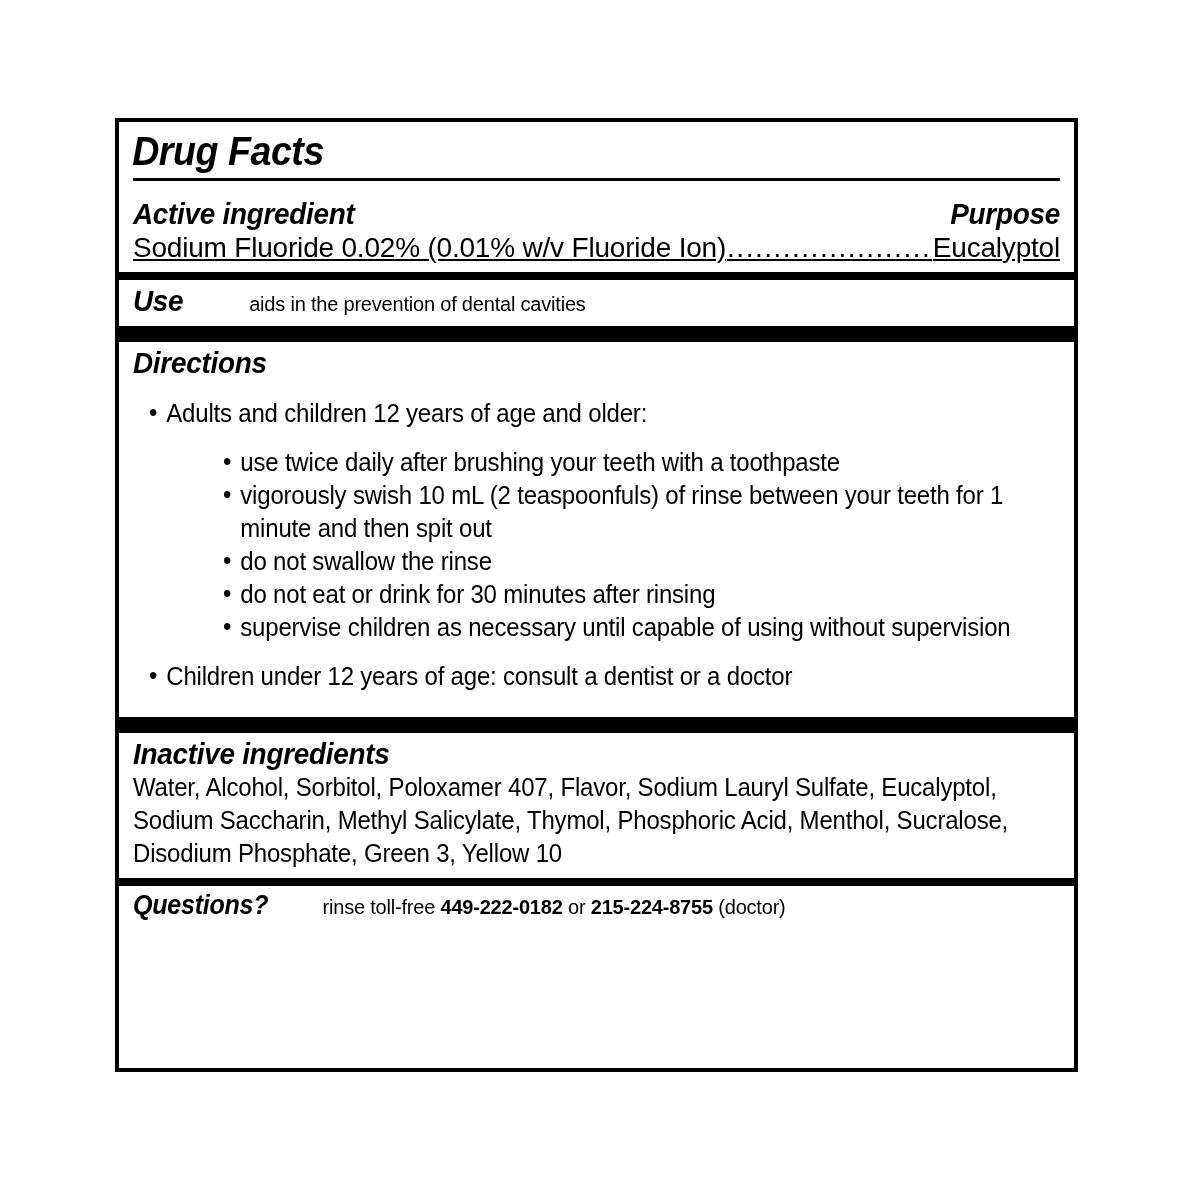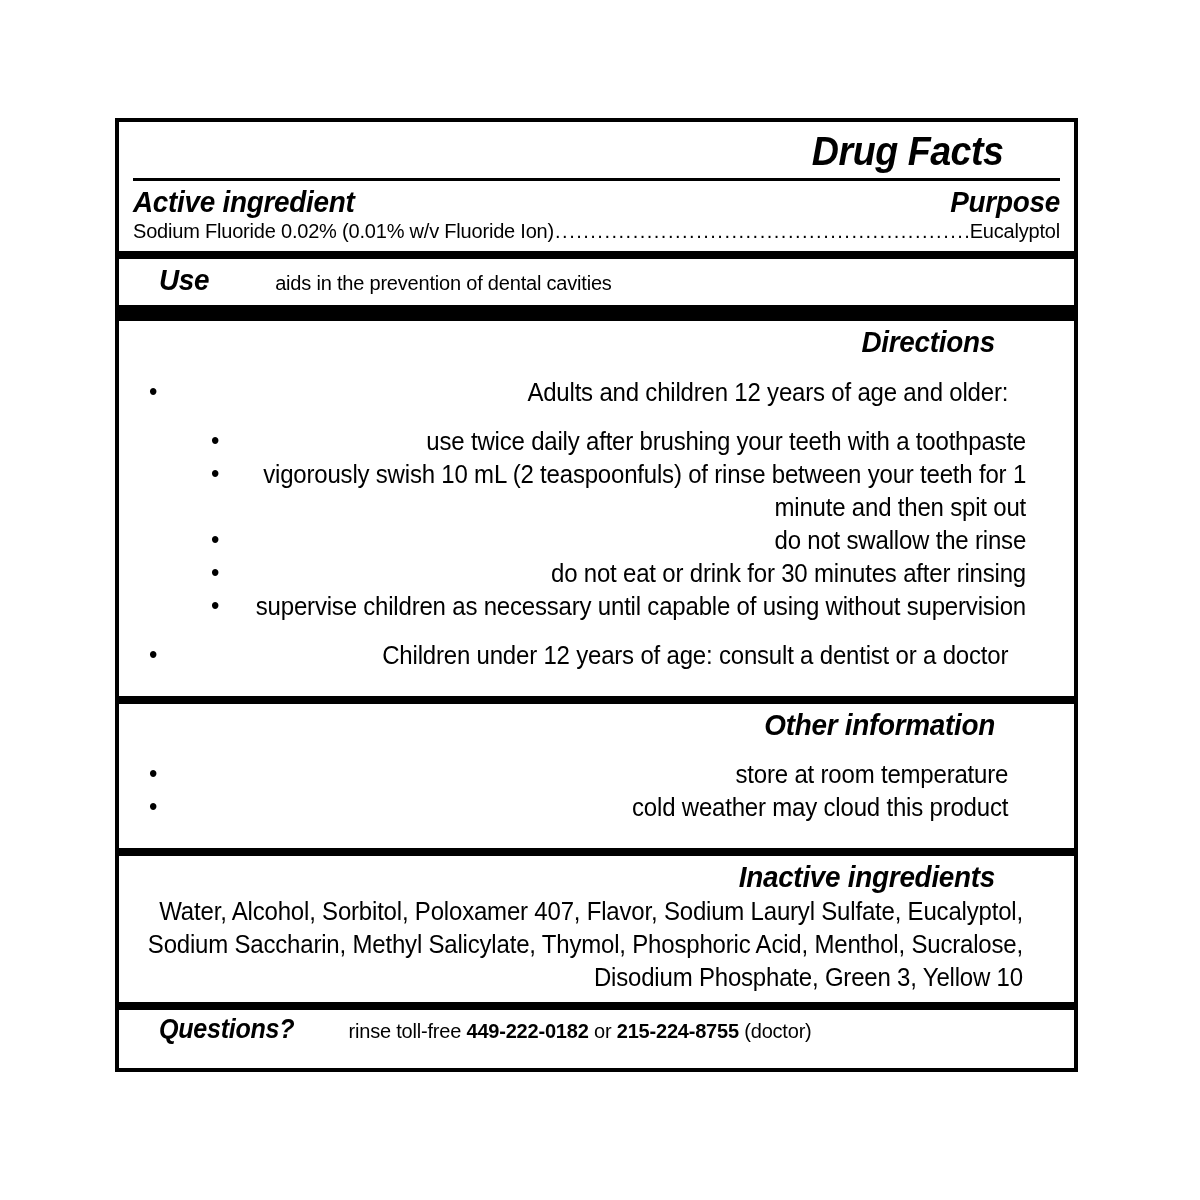--- a/index.html
+++ b/index.html
@@ -17,21 +17,20 @@
 
   #label-frame {
     position: absolute;
     left: 115px;
     top: 118px;
     width: 963px;
     height: 954px;
     border: 4px solid #000;
     box-sizing: border-box;
     background: #fff;
-    text-align: right;
   }
 
   .section {
     padding: 4px 14px 8px 14px;
   }
 
   
   .bar {
     height: 8px;
     background: #000;
@@ -76,52 +75,53 @@
     line-height: 1.3;
     letter-spacing: -0.2px;
     transform: scaleX(0.95);
     transform-origin: left center;
   }
 
   .row-split {
     display: flex;
     align-items: baseline;
     justify-content: space-between;
+    margin-top: 12px;
   }
 
   .purpose-head {
     font-size: 30px;
     font-style: italic;
     font-weight: bold;
     letter-spacing: -0.3px;
     transform: scaleX(0.93);
     transform-origin: right center;
   }
 
   .ai-line {
     display: flex;
     align-items: baseline;
     width: 100%;
-    font-size: 20px;
-    letter-spacing: -0.2px;
+    font-size: 28px;
+    letter-spacing: -0.2px;
+    text-decoration: underline;
   }
   .ai-name { white-space: nowrap; }
   .ai-dots {
     flex: 1 1 auto;
     overflow: hidden;
     white-space: nowrap;
     letter-spacing: 1.5px;
     margin: 0 1px;
   }
   .ai-purpose { white-space: nowrap; }
 
   .inline-head {
     display: flex;
     align-items: baseline;
-    margin-left: 26px;
   }
   .inline-head .head { flex: 0 0 auto; }
   .inline-head .inline-body {
     font-size: 20px;
     letter-spacing: -0.2px;
   }
 
   .gap-use { width: 62px; flex: 0 0 auto; }
   .gap-q { width: 44px; flex: 0 0 auto; }
 
@@ -142,21 +142,21 @@
     transform-origin: left center;
   }
   ul.bullets > li::before {
     content: "\2022";
     position: absolute;
     left: 0;
     top: -1px;
   }
   ul.sub {
     list-style: none;
-    margin: 0;
+    margin: 12px;
     padding: 0 0 0 78px;
   }
   ul.sub > li {
     font-size: 25px;
     line-height: 1.32;
     letter-spacing: -0.2px;
     position: relative;
     padding-left: 18px;
     transform: scaleX(0.96);
     transform-origin: left center;
@@ -224,27 +224,20 @@
       <li>do not eat or drink for 30 minutes after rinsing</li>
       <li>supervise children as necessary until capable of using without supervision</li>
     </ul>
     <ul class="bullets">
       <li>Children under 12 years of age: consult a dentist or a doctor</li>
     </ul>
   </div>
 
   <div class="bar"></div>
 
-  <div class="section">
-    <div class="head">Other information</div>
-    <ul class="bullets">
-      <li>store at room temperature</li>
-      <li>cold weather may cloud this product</li>
-    </ul>
-  </div>
 
   <div class="bar"></div>
 
   <div class="section">
     <div class="head">Inactive ingredients</div>
     <div class="ingredients-body">
       <p>Water, Alcohol, Sorbitol, Poloxamer 407, Flavor, Sodium Lauryl Sulfate, Eucalyptol, Sodium Saccharin, Methyl Salicylate, Thymol, Phosphoric Acid, Menthol, Sucralose, Disodium Phosphate, Green 3, Yellow 10</p>
     </div>
   </div>
 

